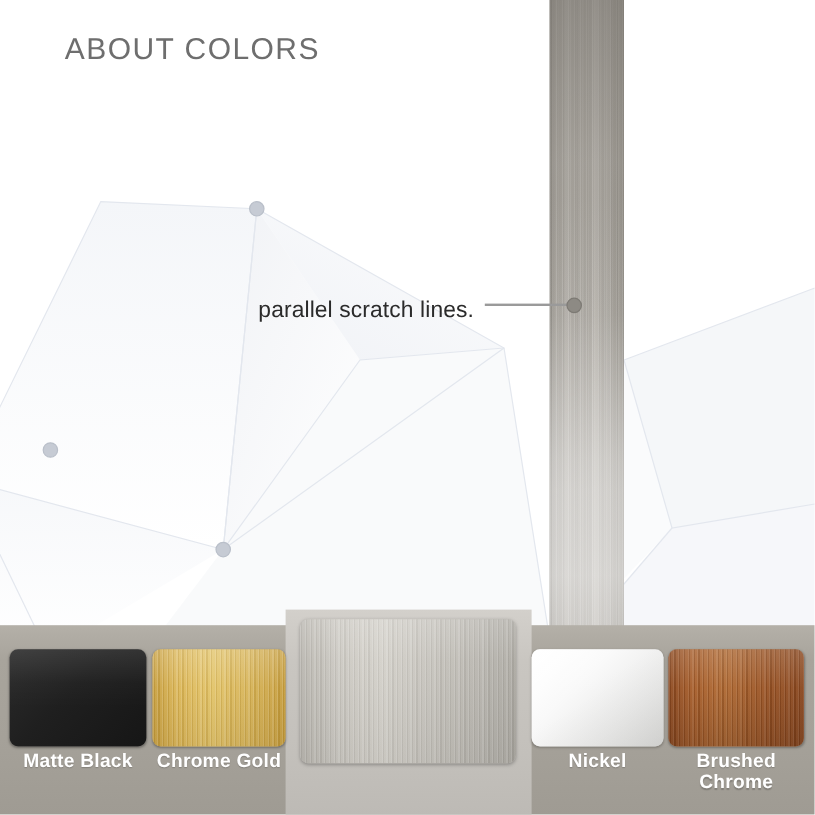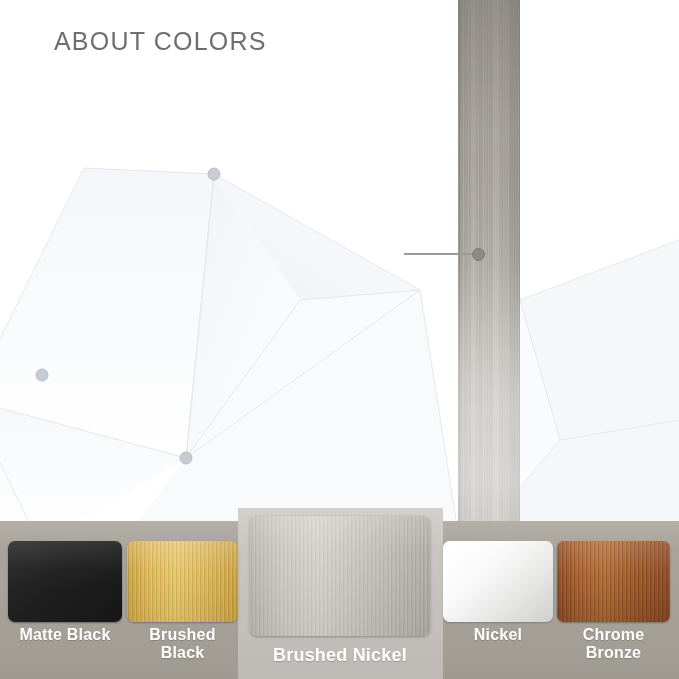--- a/index.html
+++ b/index.html
@@ -234,20 +234,21 @@
 
   <div id="metal-bar">
     <div class="grain"></div>
     <div class="grain2"></div>
     <div class="vfade"></div>
   </div>
 
   <div id="title">ABOUT COLORS</div>
 
   <div id="callout">
+    <span class="body-line">parallel scratch lines.</span>
   </div>
   <div id="leader"></div>
   <div id="leader-dot"></div>
 
   <div id="palette"></div>
   <div id="feature-panel"></div>
 
   <div class="swatch" id="sw-black">
     <div class="tex"></div>
     <div class="gloss"></div>
@@ -263,18 +264,17 @@
   <div class="swatch" id="sw-chrome">
     <div class="tex"></div>
     <div class="gloss"></div>
   </div>
   <div class="swatch" id="sw-bronze">
     <div class="tex"></div>
     <div class="gloss"></div>
   </div>
 
   <div class="label" id="lb-black">Matte Black</div>
-  <div class="label" id="lb-gold">Brushed Black</div>
-  <div class="label big" id="lb-nickel">Brushed Nickel</div>
+  <div class="label" id="lb-gold">Chrome Gold</div>
   <div class="label" id="lb-chrome">Nickel</div>
-  <div class="label" id="lb-bronze">Chrome Bronze</div>
+  <div class="label" id="lb-bronze">Brushed Chrome</div>
 
 </div>
 
 </body></html>

